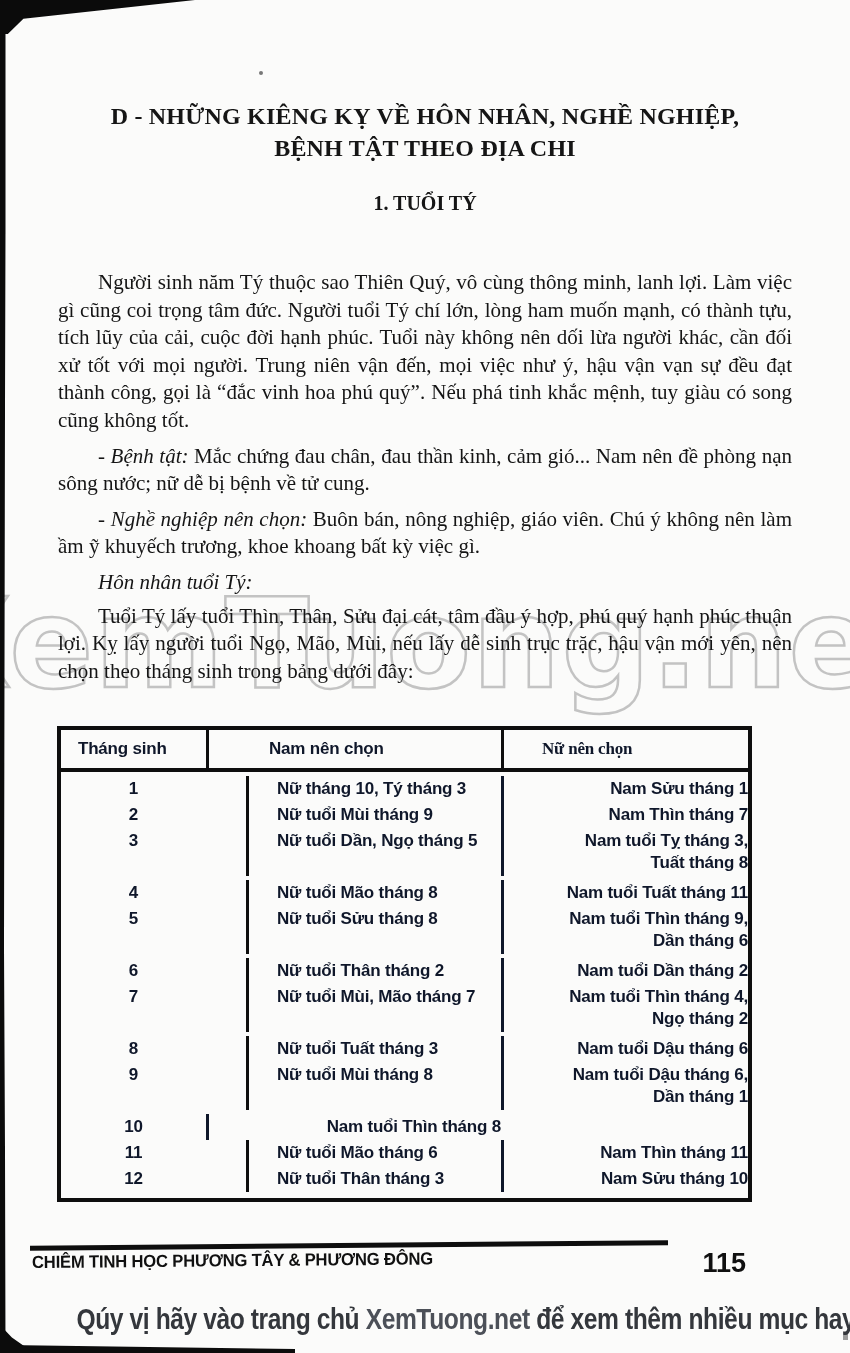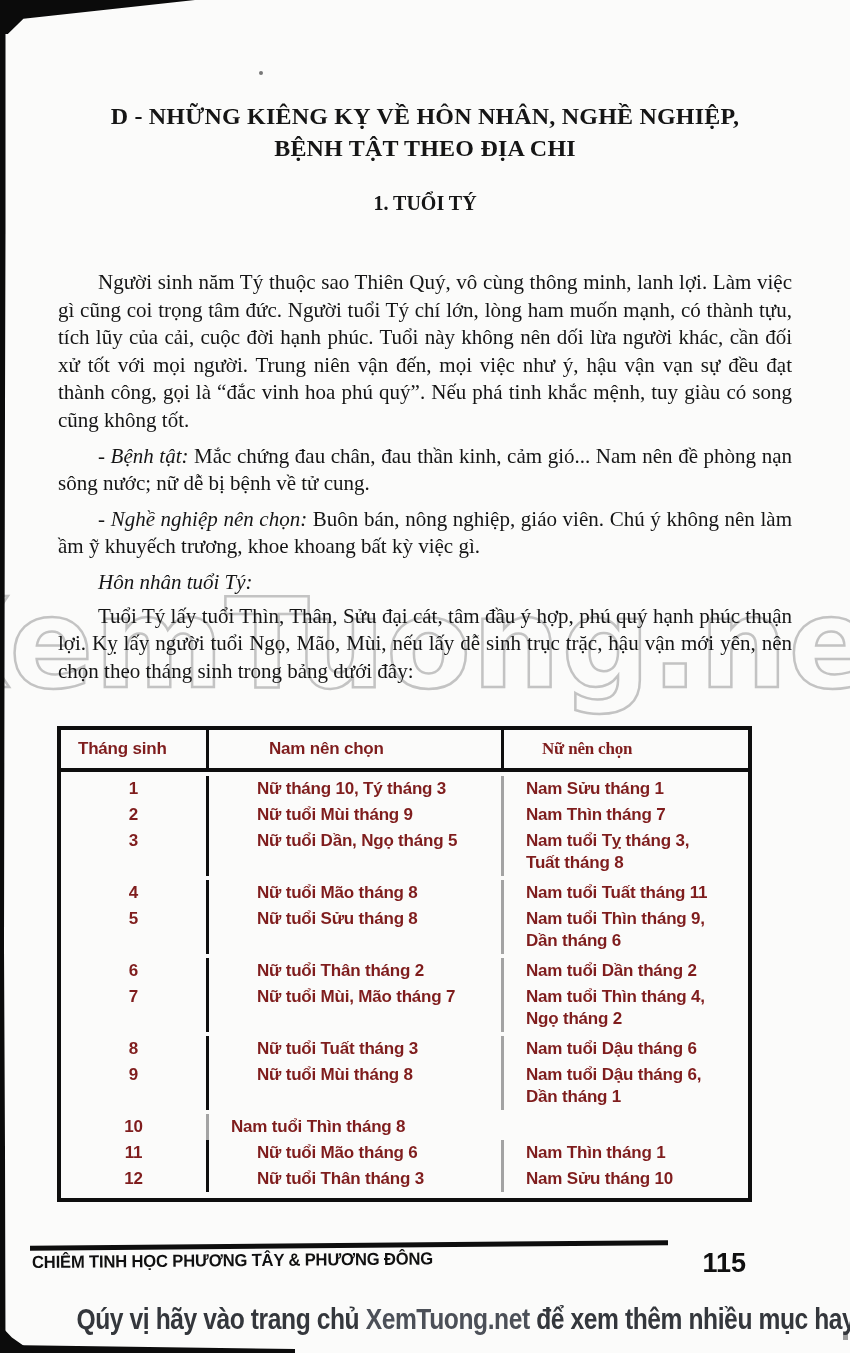--- a/index.html
+++ b/index.html
@@ -65,39 +65,39 @@
   }
   .body-text p { text-indent:40px; margin-bottom:8px; }
   .lead-italic { font-style:italic; }
   .para-heading { font-style:italic; text-indent:40px; margin-bottom:6px; }
 
   
   .tbl {
     position:absolute; left:57px; top:726px; width:695px; z-index:2;
     border:4px solid #0e0e0e;
     font-family:"Liberation Sans", sans-serif; font-weight:bold;
-    font-size:17px; color:#7f1d1d; letter-spacing:-0.2px;
+    font-size:17px; color:#0f172a; letter-spacing:-0.2px;
     background:transparent;
   }
   .tbl-header {
     display:grid; grid-template-columns:145px 295px 1fr;
     border-bottom:4px solid #0e0e0e; height:42px; align-items:center;
   }
   .tbl-header .h1 { padding-left:17px; }
   .tbl-header .h2 { padding-left:60px; border-left:3px solid #0e0e0e; height:100%; display:flex; align-items:center; }
   .tbl-header .h3 { padding-left:38px; border-left:3px solid #0e0e0e; height:100%; display:flex; align-items:center;font-family:Liberation Serif, serif; }
   .tbl-body { padding-top:4px; padding-bottom:6px; }
   .row {
     display:grid; grid-template-columns:145px 295px 1fr;
     min-height:26px; align-items:stretch;
   }
   .row.tall { min-height:48px; margin-bottom:4px; }
   .row .c1 { text-align:center; line-height:22px; padding-top:2px; }
-  .row .c2 { padding-left:48px; line-height:22px; padding-top:2px; border-left:3px solid #0e0e0e; }
-  .row .c3 { padding-left:22px; line-height:22px; padding-top:2px; border-left:3px solid #a3a3a3; white-space:pre-line; }
+  .row .c2 { padding-left:28px; line-height:22px; padding-top:2px; border-left:3px solid #0e0e0e;margin-left:40px; }
+  .row .c3 { padding-left:35px; line-height:22px; padding-top:2px; border-left:3px solid #0f172a; white-space:pre-line;text-align:right; }
 
   
   .footer-rule {
     position:absolute; left:30px; top:1243px; width:638px; height:5px;
     background:#0e0e0e; transform:rotate(-0.5deg); z-index:2;
   }
   .footer-title {
     position:absolute; left:32px; top:1252px; z-index:2;
     font-family:"Liberation Sans", sans-serif; font-weight:bold; font-size:17.5px;
     letter-spacing:-0.2px; transform:rotate(-0.5deg) scaleX(0.95); transform-origin:left center;
@@ -200,21 +200,21 @@
       <div class="c3">Nam tuổi Dậu tháng 6,
 Dần tháng 1</div>
     </div>
     <div class="row">
       <div class="c1">10</div>
       <div class="c3">Nam tuổi Thìn tháng 8</div>
     </div>
     <div class="row">
       <div class="c1">11</div>
       <div class="c2">Nữ tuổi Mão tháng 6</div>
-      <div class="c3">Nam Thìn tháng 1</div>
+      <div class="c3">Nam Thìn tháng 11</div>
     </div>
     <div class="row">
       <div class="c1">12</div>
       <div class="c2">Nữ tuổi Thân tháng 3</div>
       <div class="c3">Nam Sửu tháng 10</div>
     </div>
   </div>
 </div>
 
 <div class="footer-rule"></div>

